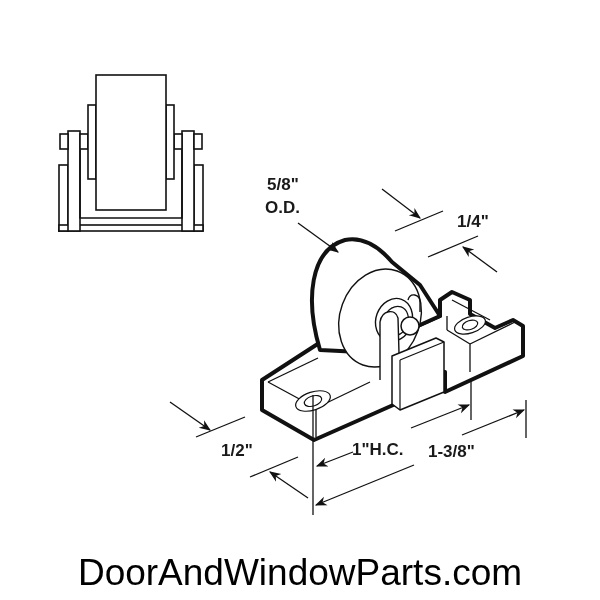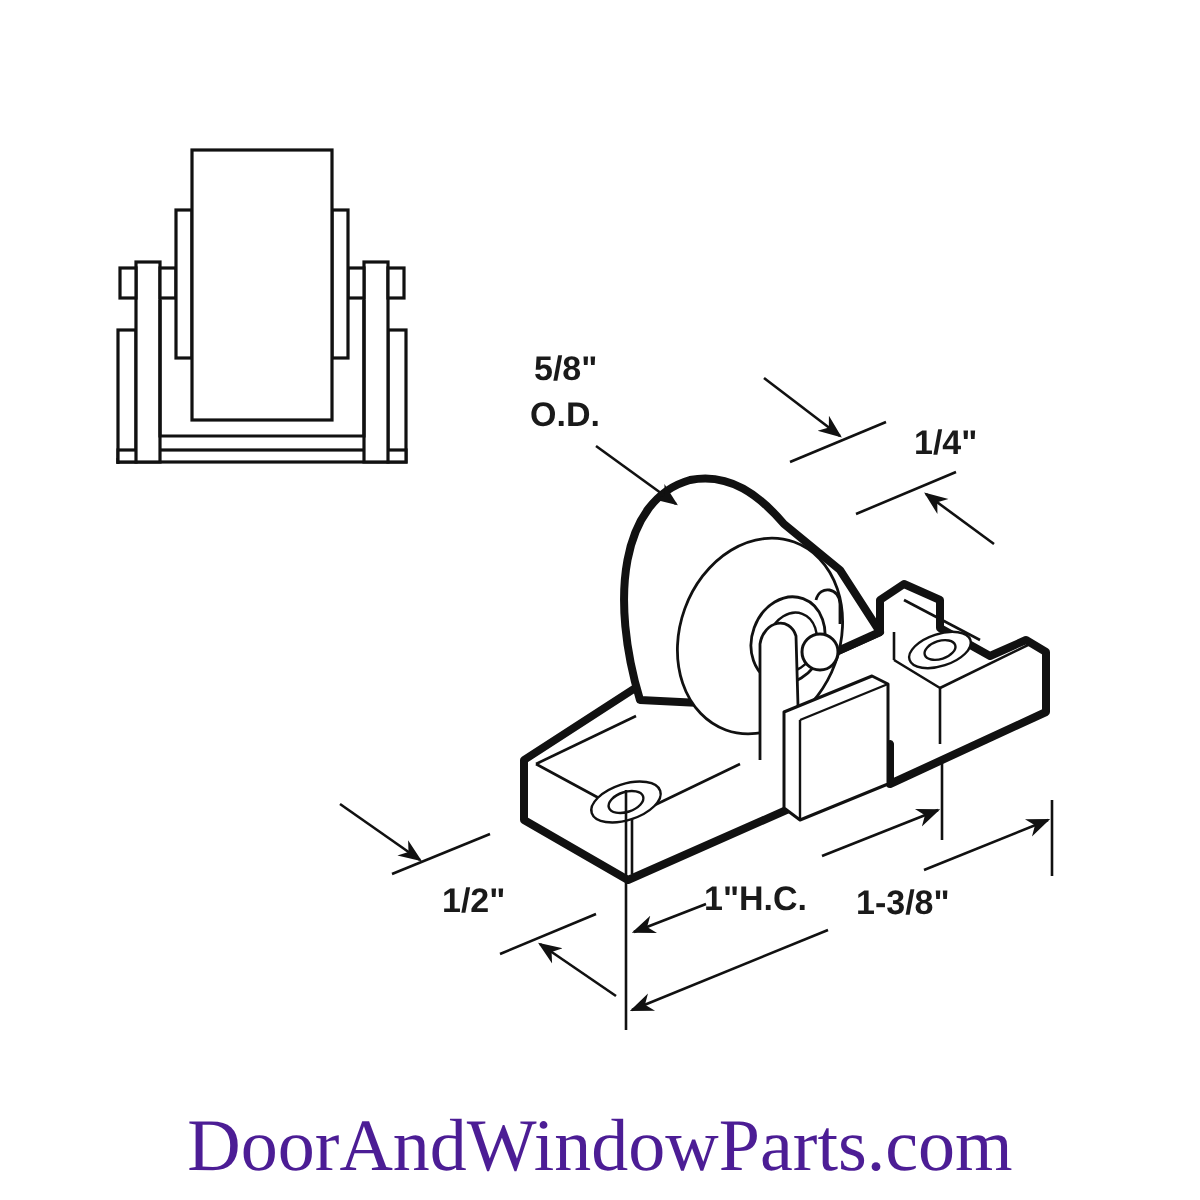--- a/index.html
+++ b/index.html
@@ -1,20 +1,20 @@
 <!DOCTYPE html>
 <html><head>
 <meta charset="utf-8">
 <style>
   html, body { margin:0; padding:0; background:#ffffff; }
   #canvas { position:relative; width:600px; height:600px; background:#ffffff; overflow:hidden; }
   svg { position:absolute; left:0; top:0; }
   .lbl { font-family:"Liberation Sans", "DejaVu Sans", sans-serif; font-weight:bold; font-size:17px; fill:#1a1a1a; }
   .wm { position:absolute; left:0; width:600px; top:552px; text-align:center;
-        font-family:Liberation Serif, serif; font-size:37px; color:#4c1d95; letter-spacing:0px; }
+        font-family:Liberation Sans, sans-serif; font-size:37px; color:#000000; letter-spacing:0px; }
 </style>
 </head>
 <body>
 
 <div id="canvas">
   <svg width="600" height="600" viewBox="0 0 600 600">
     <defs>
       <marker id="ah" viewBox="0 0 10 10" refX="9" refY="5" markerWidth="9" markerHeight="9" orient="auto-start-reverse">
         <path d="M0,1 L10,5 L0,9 L3,5 Z" fill="#111"></path>
       </marker>

